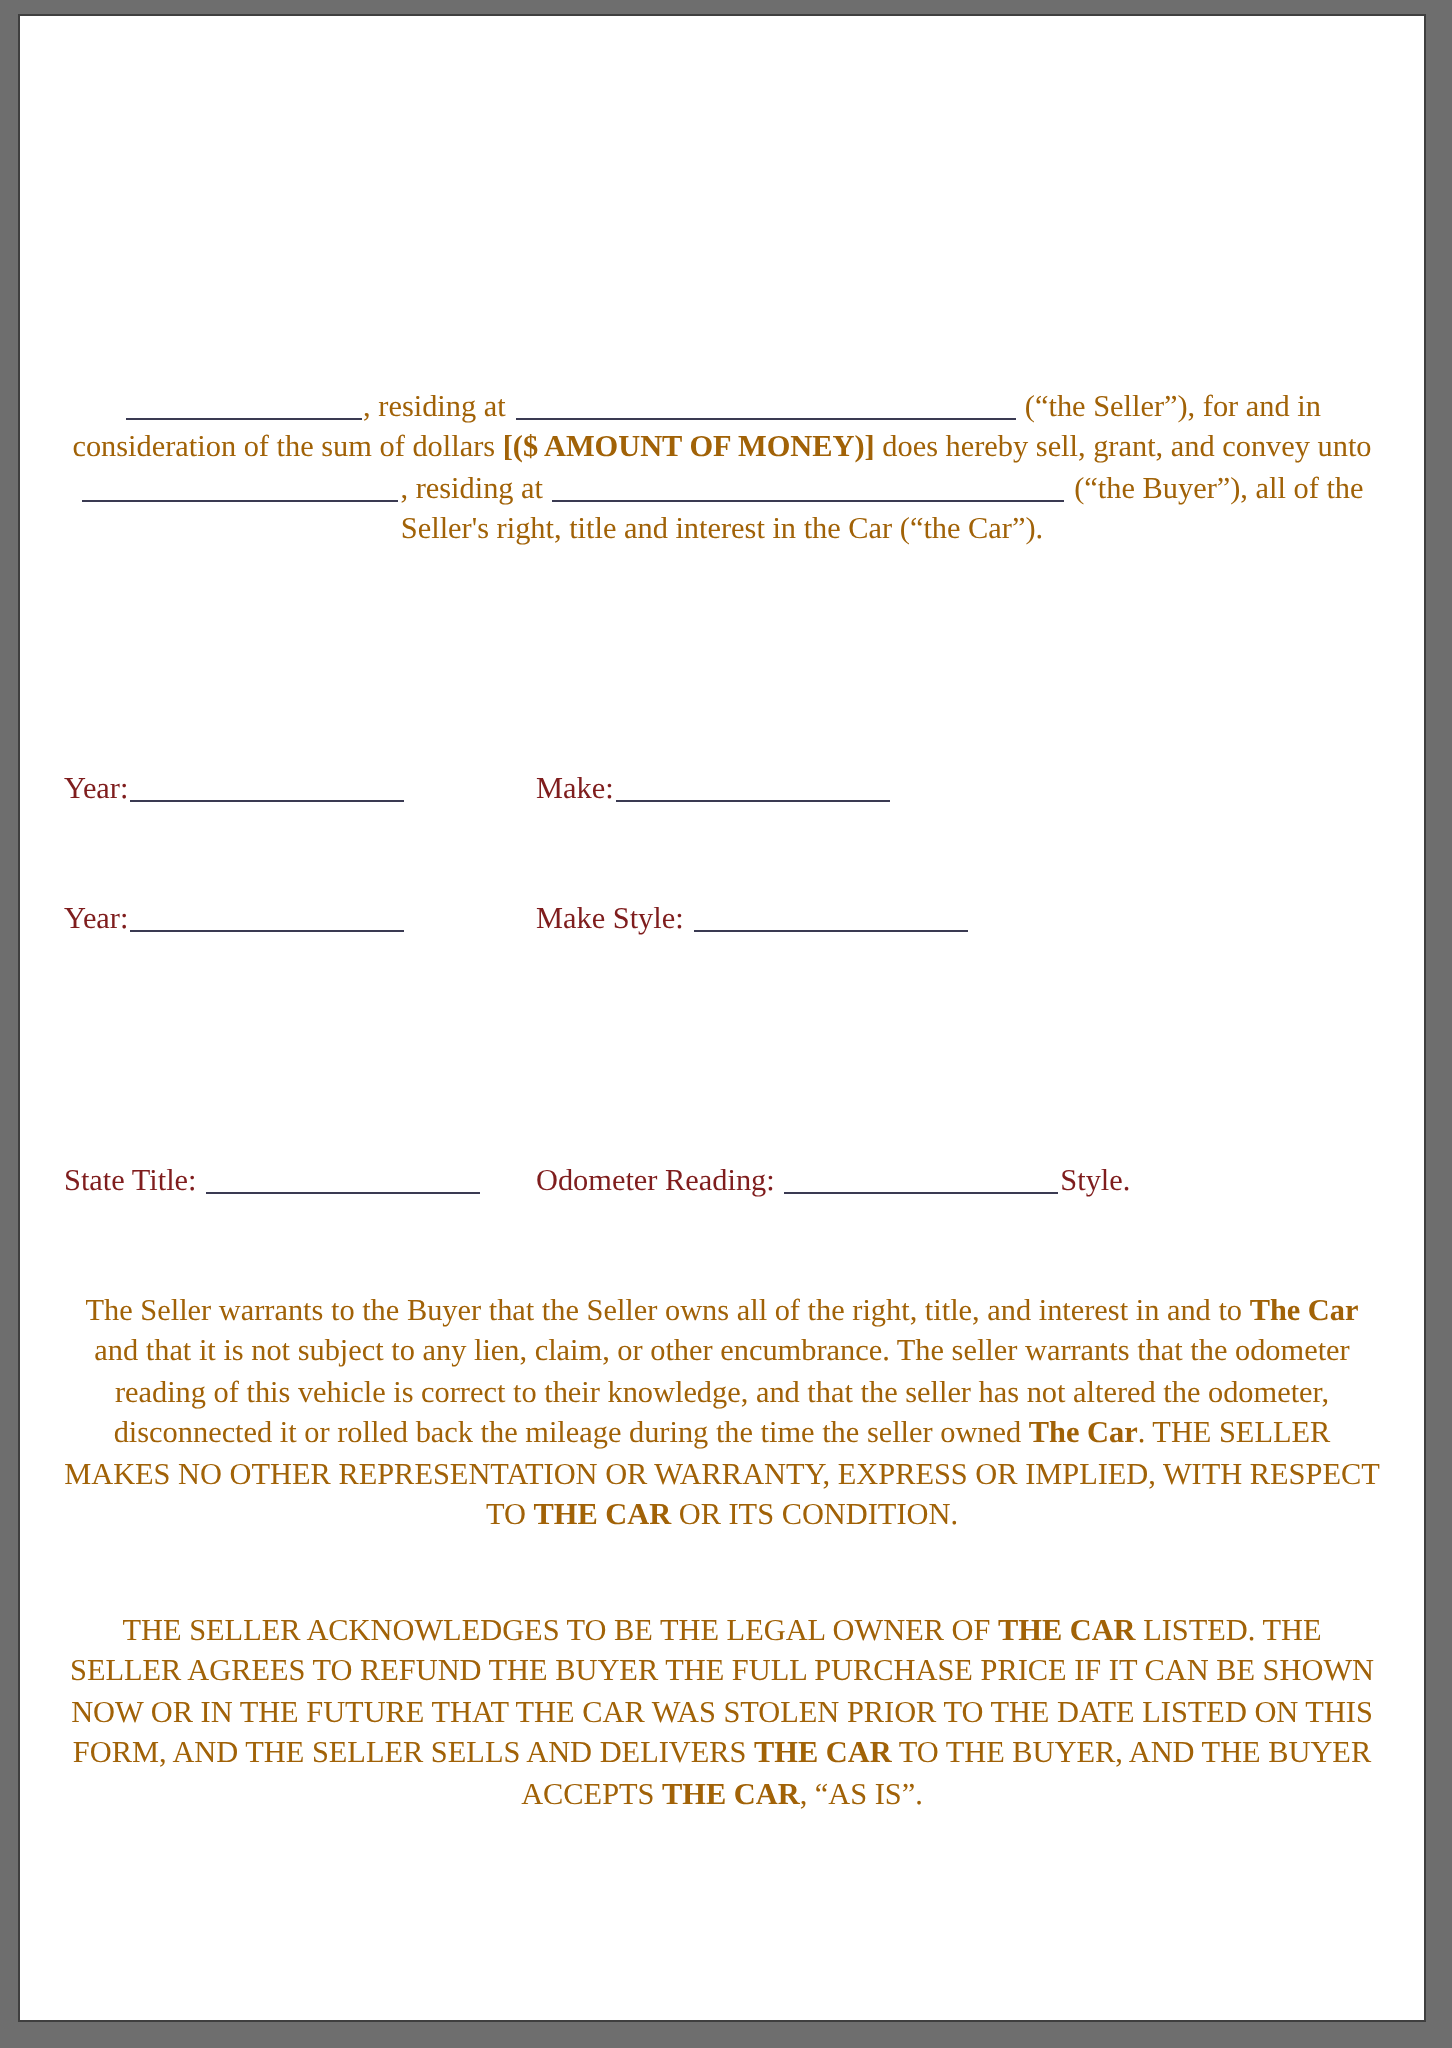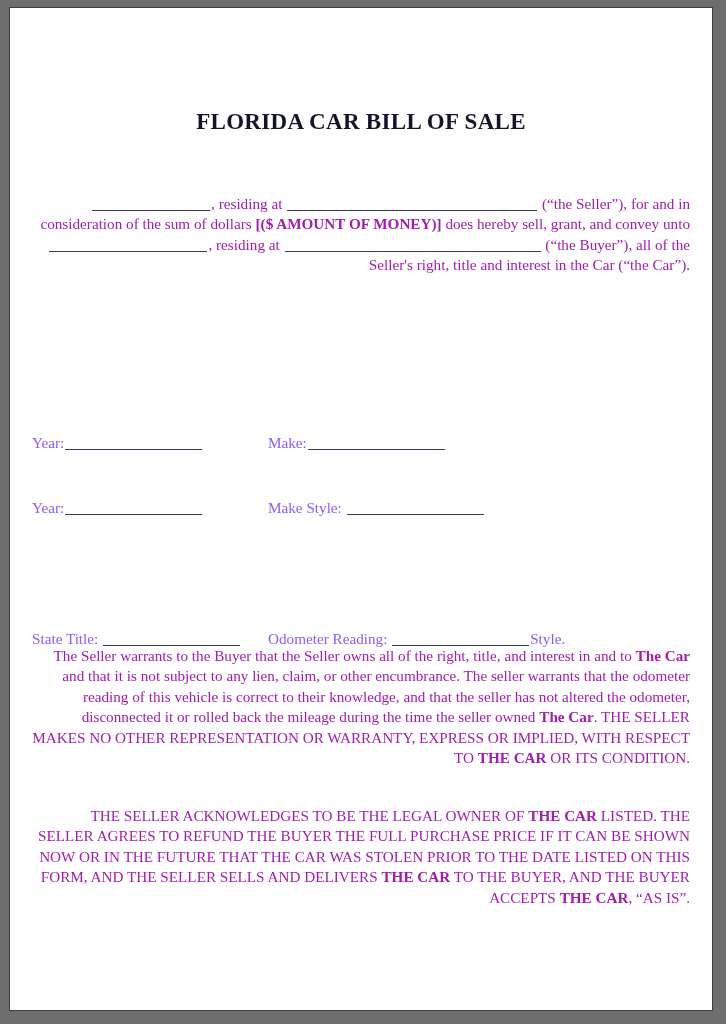--- a/index.html
+++ b/index.html
@@ -52,24 +52,24 @@
     position: absolute;
     top: 101px;
     left: 0;
     width: 658px;
   }
 
   .para {
     position: absolute;
     left: 0;
     width: 658px;
-    color: #a21caf;
+    color: #a16207;
     font-size: 15.2px;
     line-height: 20.4px;
-    text-align: right;
+    text-align: center;
   }
 
   .para b,
   .bold {
     font-weight: bold;
   }
 
   
   .blank {
     display: inline-block;
@@ -83,25 +83,24 @@
   .blank.w-xl  { width: 250px; }
   .blank.w-xxl { width: 256px; }
   .blank.w-field { width: 137px; }
   .blank.w-field-wide { width: 148px; }
 
   
   .field-row {
     position: absolute;
     left: 0;
     width: 658px;
-    color: #8b5cf6;
+    color: #7f1d1d;
     font-size: 15.2px;
     line-height: 20px;
     white-space: nowrap;
-    margin-top: 48px;
   }
   .field-col-a {
     display: inline-block;
     width: 236px;
     vertical-align: top;
   }
   .field-col-b {
     display: inline-block;
     vertical-align: top;
   }
@@ -109,21 +108,20 @@
     white-space: nowrap;
   }
 </style>
 </head>
 <body>
 
 <div id="viewport">
   <div id="page">
     <div id="page-inner">
 
-      <h1 class="doc-title">FLORIDA CAR BILL OF SALE</h1>
 
       <div class="para" style="top:186px;">
         <span class="blank w-sm"></span><span>, residing at</span>
         <span class="blank w-xl"></span>
         <span>(“the Seller”), for and</span>
         <span>in consideration of the sum of dollars</span>
         <b>[($ AMOUNT OF MONEY)]</b>
         <span>does hereby sell, grant, and</span>
         <span>convey unto</span>
         <span class="blank w-lg"></span><span>, residing at</span>

